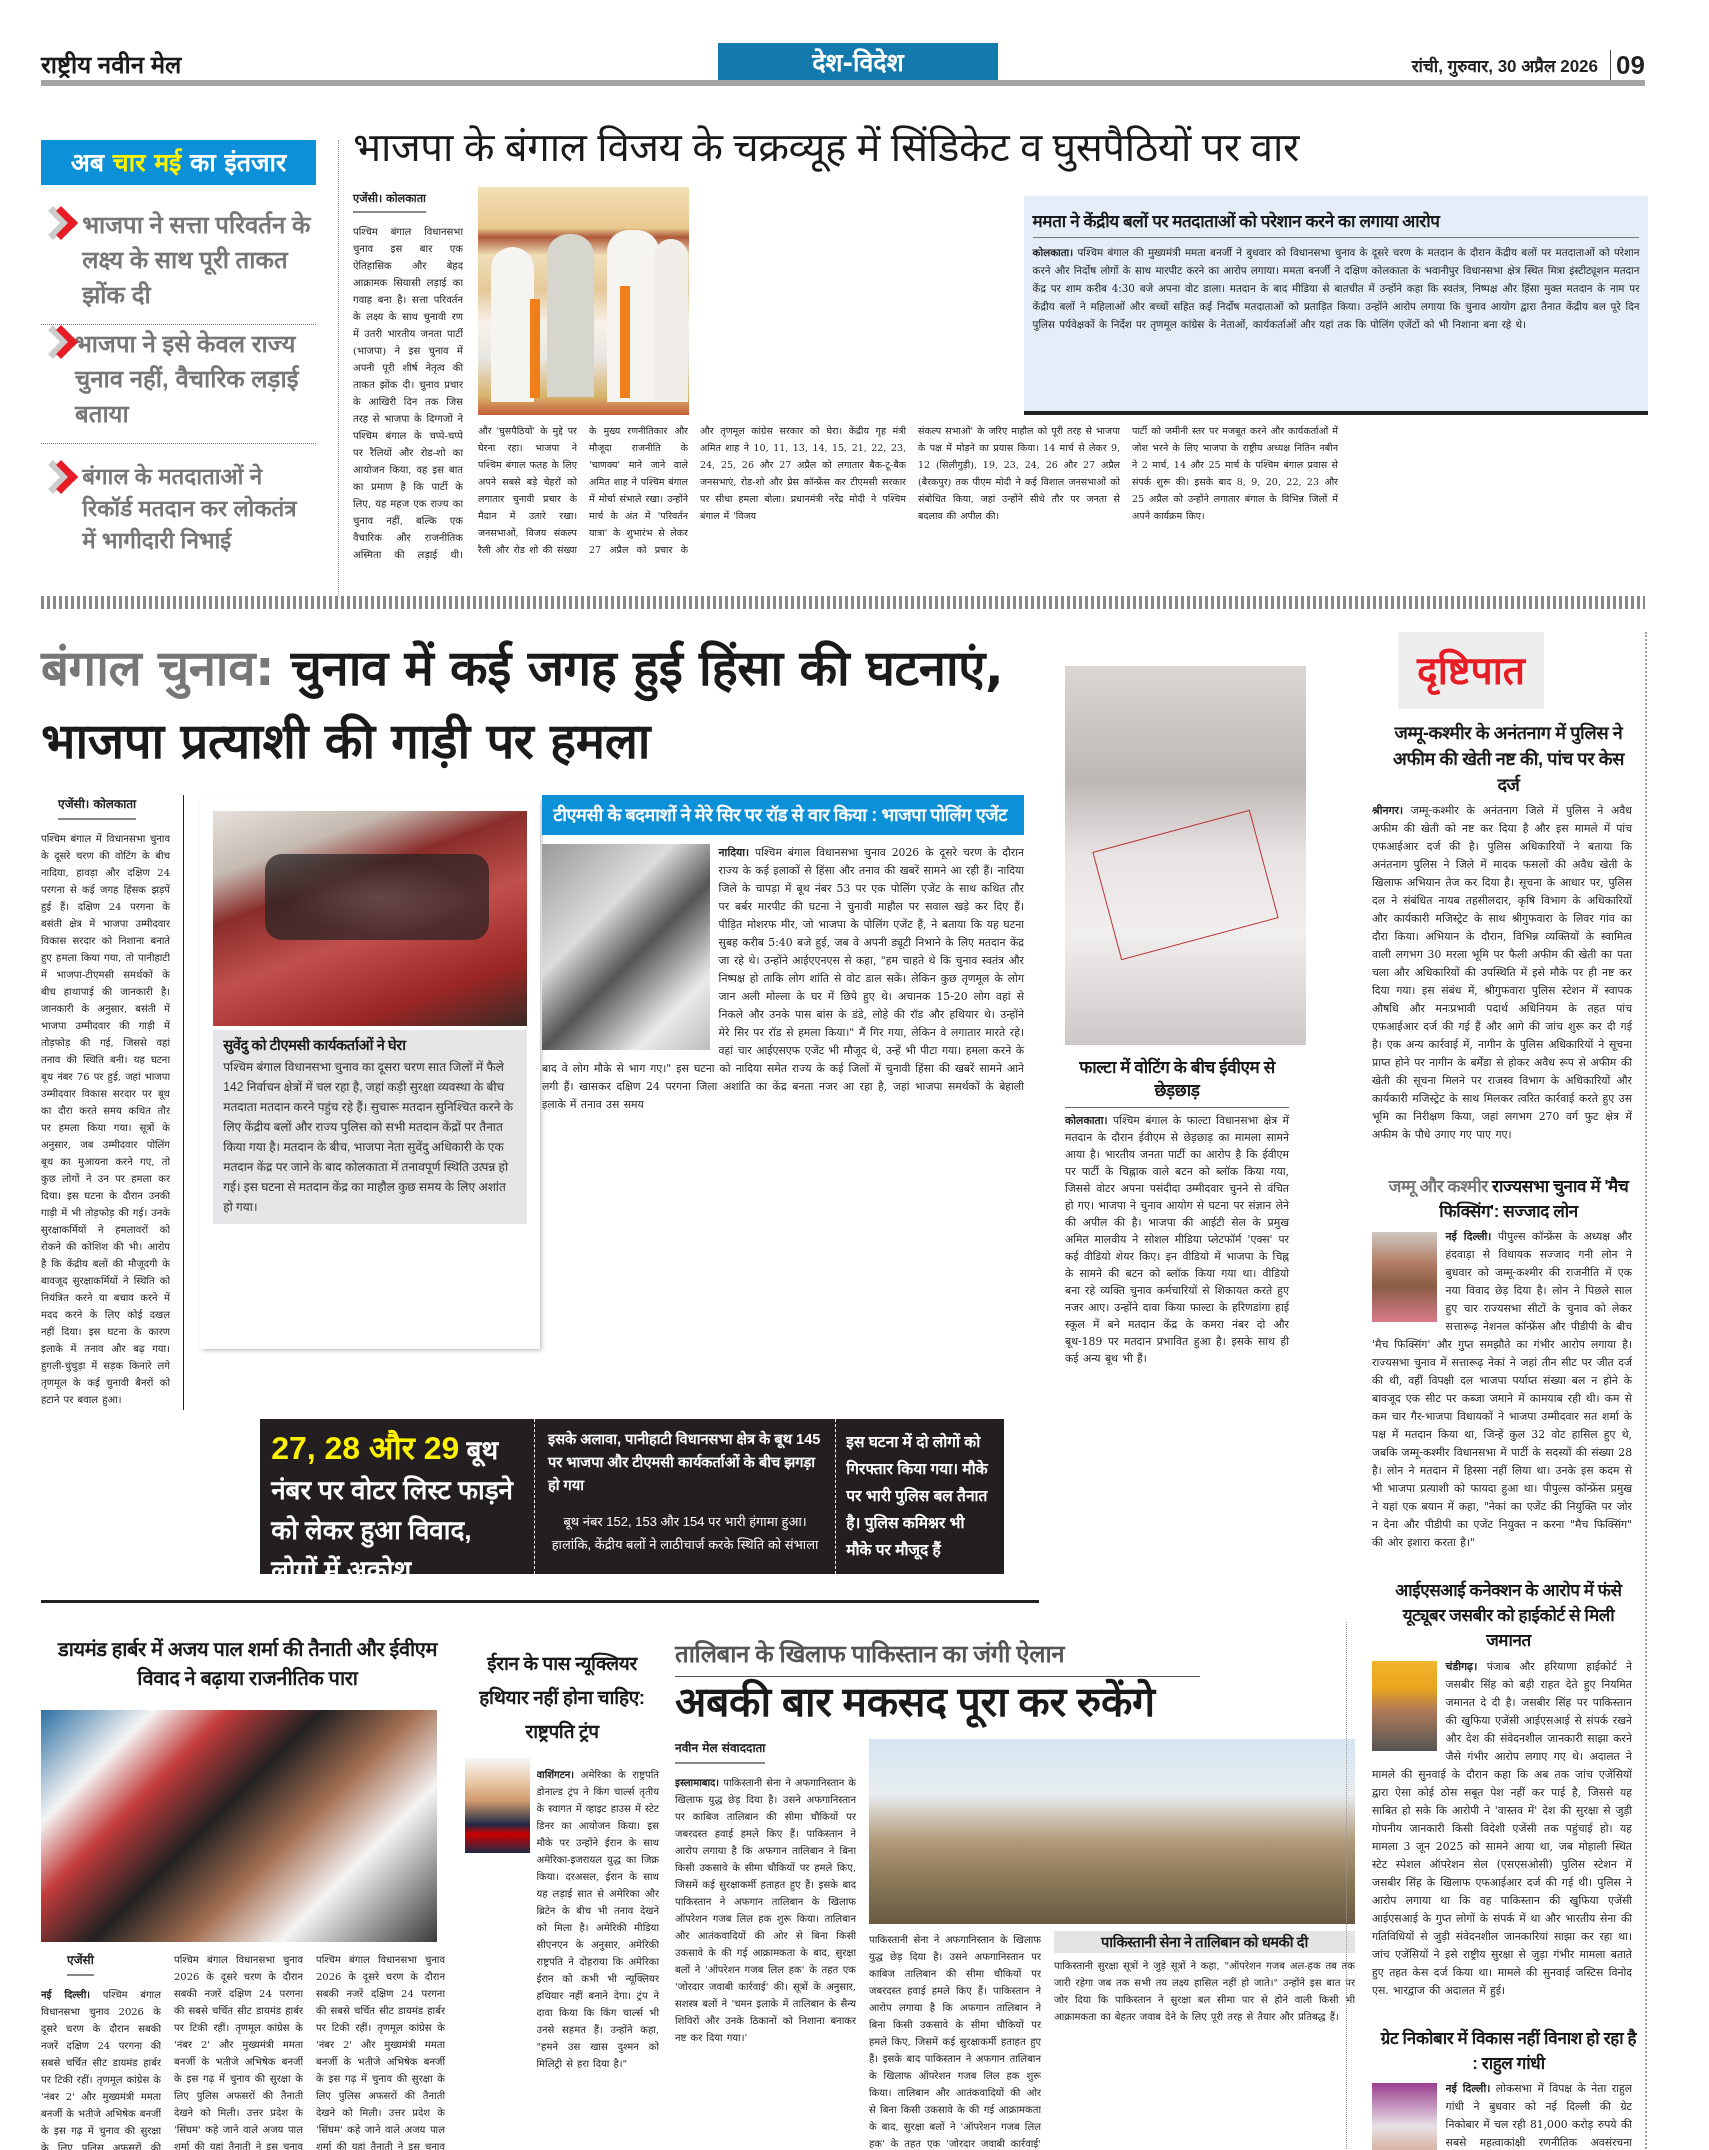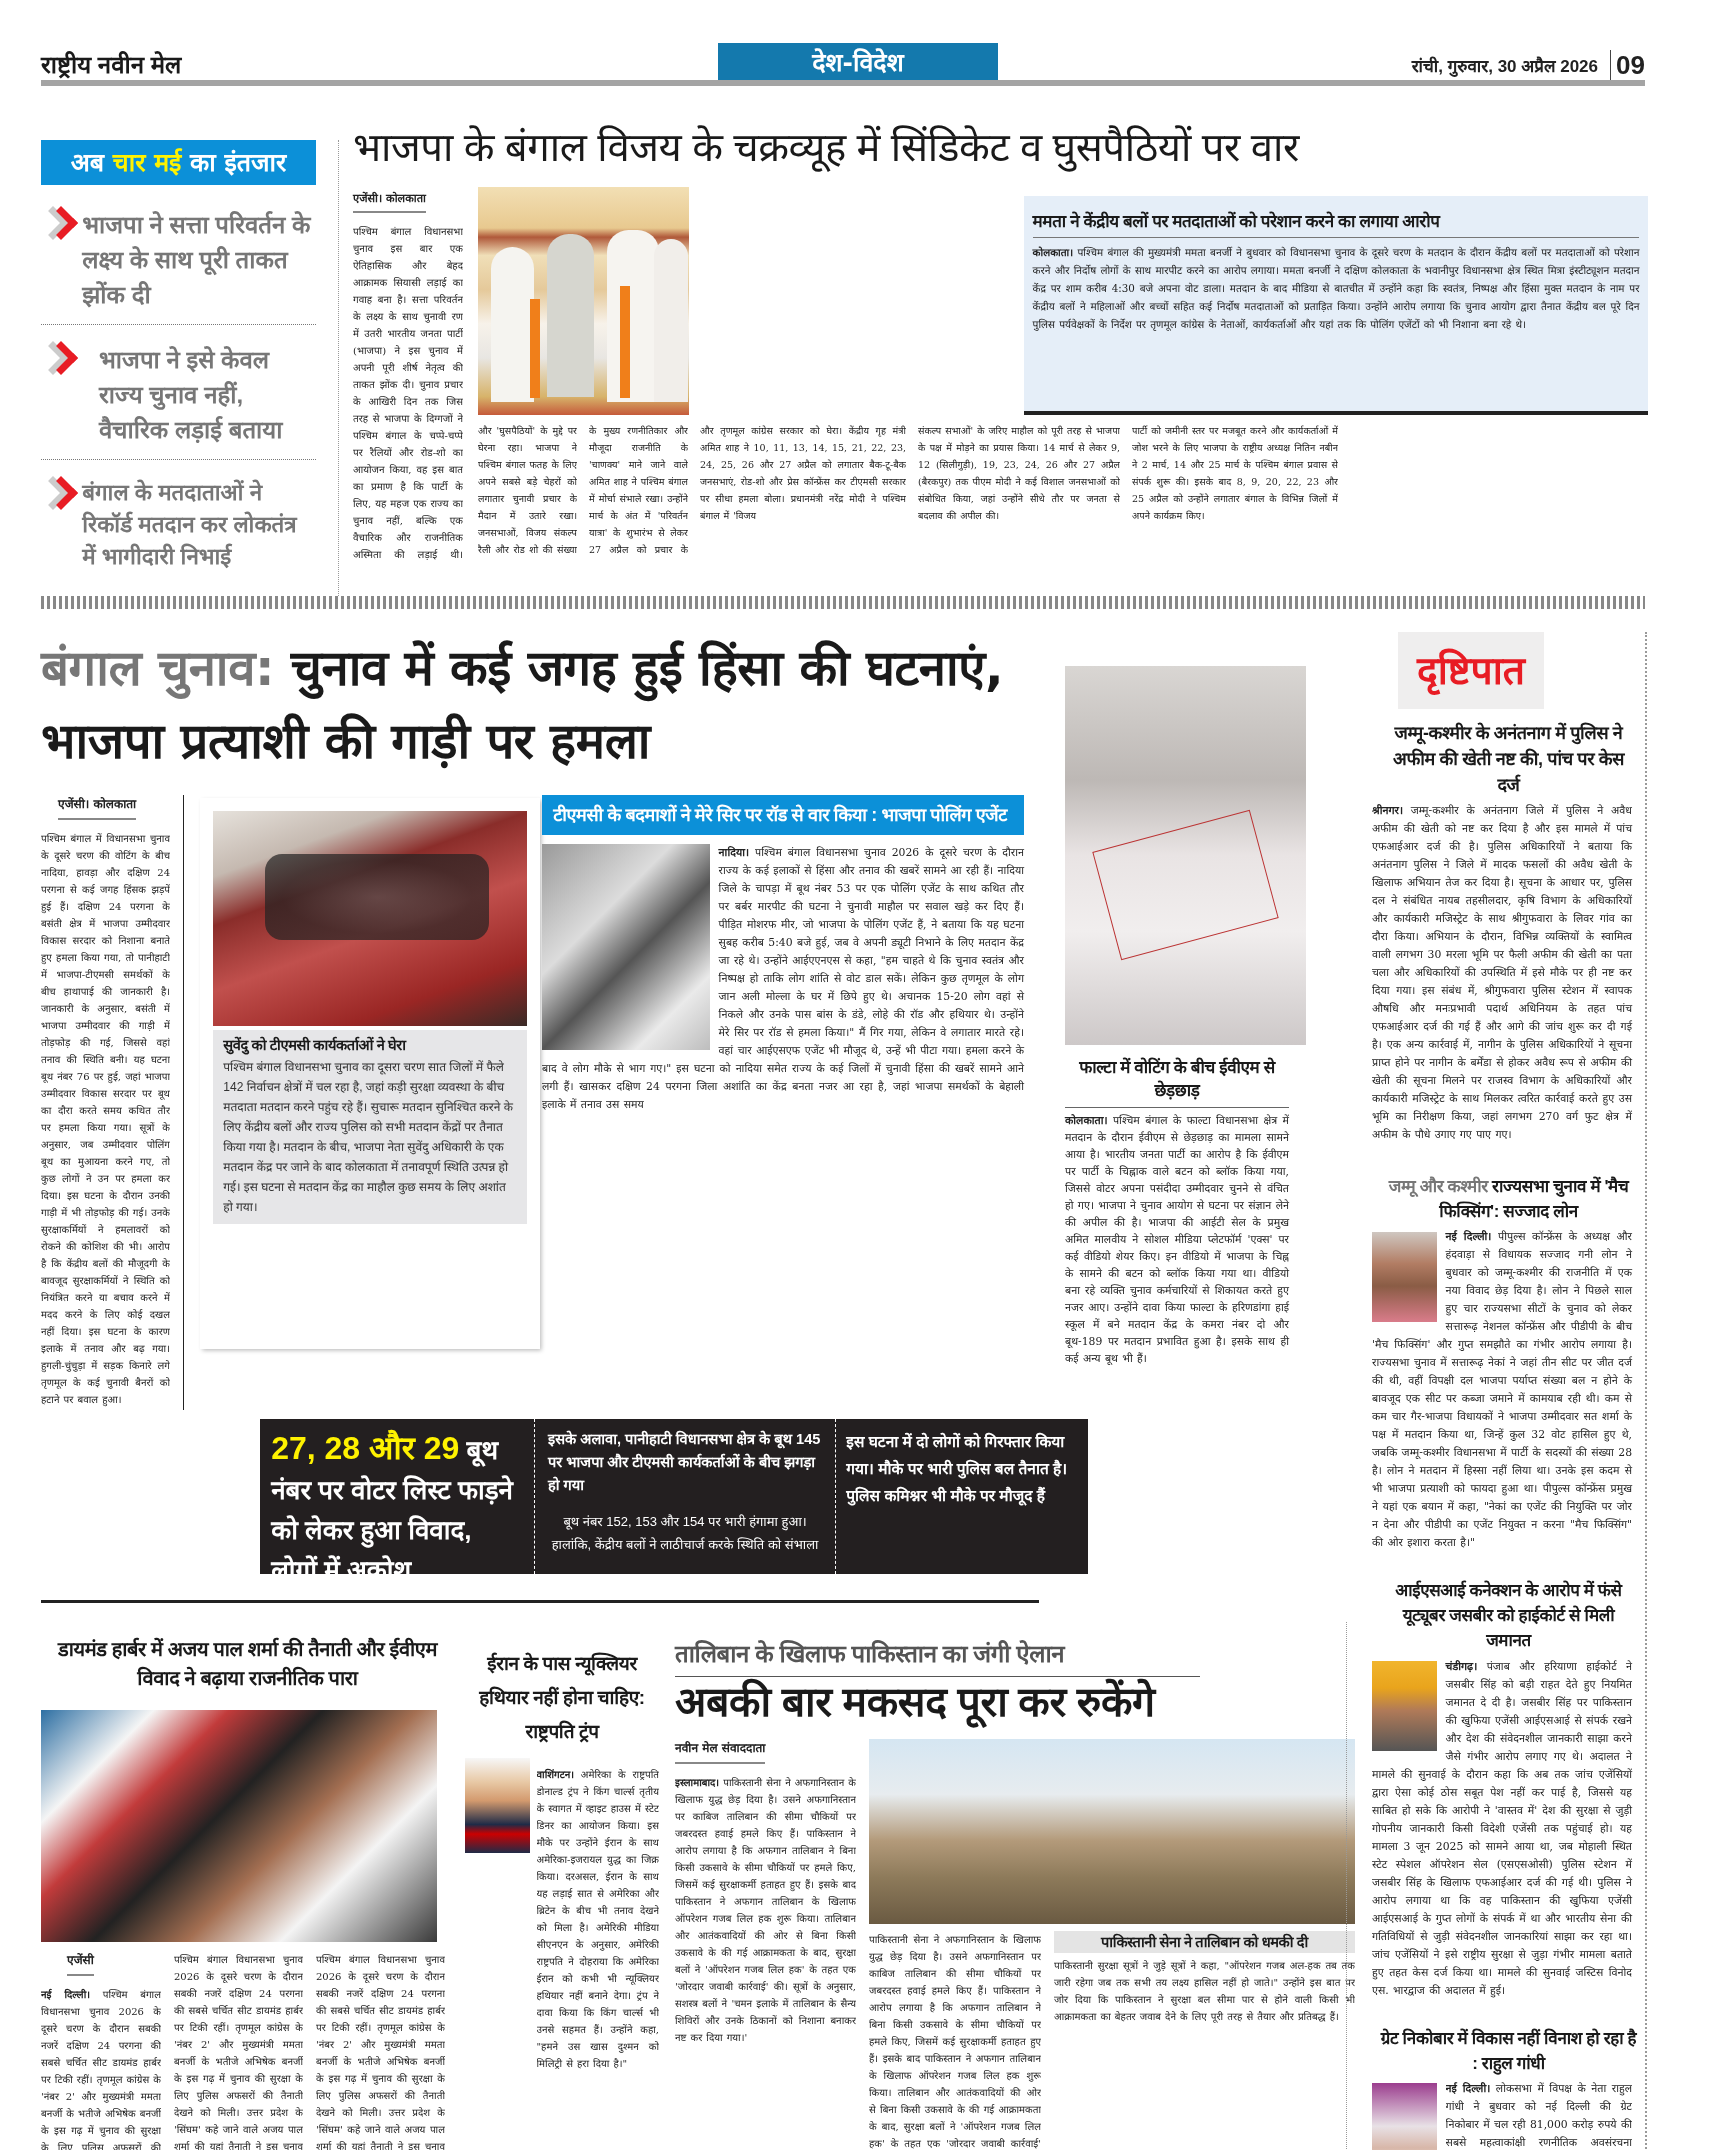--- a/index.html
+++ b/index.html
@@ -32,21 +32,21 @@
 <div class="abs" style="left:41px;top:80px;width:1604px;height:6px;background:#a4a4a4;"></div>
 
 <div class="abs" style="left:41px;top:140px;width:275px;height:413px;">
   <div style="background:#0c90d8;height:45px;color:#fff;font-size:25px;font-weight:bold;text-align:center;line-height:45px;">
     <span>अब </span><span style="color:#fff200;">चार मई</span><span> का इंतजार</span>
   </div>
   <div style="display:flex;gap:11.2px;margin-top:21.5px;padding-bottom:12px;border-bottom:1.3px dotted #777;">
     <div class="bullet-arrow"></div>
     <div class="cond" style="flex:1;font-size:24px;line-height:35px;font-weight:bold;color:#777;">भाजपा ने सत्ता परिवर्तन के लक्ष्य के साथ पूरी ताकत झोंक दी</div>
   </div>
-  <div style="display:flex;gap:28px;margin-top:17px;padding-bottom:12px;border-bottom:1.3px dotted #777;">
+  <div style="display:flex;gap:4px;margin-top:1px;padding-bottom:12px;border-bottom:1.3px dotted #777;">
     <div class="bullet-arrow"></div>
     <div class="cond" style="flex:1;font-size:24px;line-height:35px;font-weight:bold;color:#777;">भाजपा ने इसे केवल राज्य चुनाव नहीं, वैचारिक लड़ाई बताया</div>
   </div>
   <div style="display:flex;gap:11.2px;margin-top:17px;">
     <div class="bullet-arrow"></div>
     <div class="cond" style="flex:1;font-size:22.4px;line-height:32px;font-weight:bold;color:#777;">बंगाल के मतदाताओं ने रिकॉर्ड मतदान कर लोकतंत्र में भागीदारी निभाई</div>
   </div>
 </div>
 <div class="abs dot-v" style="left:338px;top:140px;height:456px;"></div>
 
@@ -121,21 +121,21 @@
   <div class="abs photo" style="left:1024px;top:34px;width:241px;height:379px;background:linear-gradient(180deg,#d9d6d3 0%,#bdb8b5 30%,#e9e4e4 50%,#f1eeee 70%,#cdc8c8 100%);">
     <div style="position:absolute;left:39px;top:163px;width:163px;height:112px;border:1.7px solid #b33;transform:rotate(-15deg);"></div>
   </div>
   <div class="abs" style="left:1024px;top:424px;width:224px;">
     <div class="hl cond" style="font-size:17px;text-align:center;line-height:23px;padding-bottom:5.2px;border-bottom:1.7px solid #666;">फाल्टा में वोटिंग के बीच ईवीएम से छेड़छाड़</div>
     <div class="body-text" style="font-size:10.8px;line-height:17px;margin-top:4.3px;">
       <b>कोलकाता।</b><span> पश्चिम बंगाल के फाल्टा विधानसभा क्षेत्र में मतदान के दौरान ईवीएम से छेड़छाड़ का मामला सामने आया है। भारतीय जनता पार्टी का आरोप है कि ईवीएम पर पार्टी के चिह्नाक वाले बटन को ब्लॉक किया गया, जिससे वोटर अपना पसंदीदा उम्मीदवार चुनने से वंचित हो गए। भाजपा ने चुनाव आयोग से घटना पर संज्ञान लेने की अपील की है। भाजपा की आईटी सेल के प्रमुख अमित मालवीय ने सोशल मीडिया प्लेटफॉर्म 'एक्स' पर कई वीडियो शेयर किए। इन वीडियो में भाजपा के चिह्न के सामने की बटन को ब्लॉक किया गया था। वीडियो बना रहे व्यक्ति चुनाव कर्मचारियों से शिकायत करते हुए नजर आए। उन्होंने दावा किया फाल्टा के हरिणडांगा हाई स्कूल में बने मतदान केंद्र के कमरा नंबर दो और बूथ-189 पर मतदान प्रभावित हुआ है। इसके साथ ही कई अन्य बूथ भी हैं।</span>
     </div>
   </div>
 
-  <div class="abs" style="left:219px;top:787px;width:828px;height:155px;background:#231f20;display:flex;">
+  <div class="abs" style="left:219px;top:787px;width:744px;height:155px;background:#231f20;display:flex;">
     <div style="width:275px;padding:8.6px 11.2px;border-right:1.7px dashed #fff;">
       <div class="cond" style="font-size:26px;line-height:40px;color:#fff;font-weight:bold;">
         <span style="color:#fff200;font-size:32px;">27, 28 और 29</span><span> बूथ नंबर पर वोटर लिस्ट फाड़ने को लेकर हुआ विवाद, लोगों में अक्रोश</span>
       </div>
     </div>
     <div style="width:301px;padding:8.6px 13px;border-right:1.7px dashed #fff;">
       <div class="cond" style="font-size:14.6px;line-height:23px;color:#fff;font-weight:bold;margin-bottom:13px;">इसके अलावा, पानीहाटी विधानसभा क्षेत्र के बूथ 145 पर भाजपा और टीएमसी कार्यकर्ताओं के बीच झगड़ा हो गया</div>
       <div class="cond" style="font-size:13px;line-height:23px;color:#fff;font-weight:normal;text-align:center;">बूथ नंबर 152, 153 और 154 पर भारी हंगामा हुआ। हालांकि, केंद्रीय बलों ने लाठीचार्ज करके स्थिति को संभाला</div>
     </div>
     <div style="flex:1;padding:8.6px 10.3px;">

